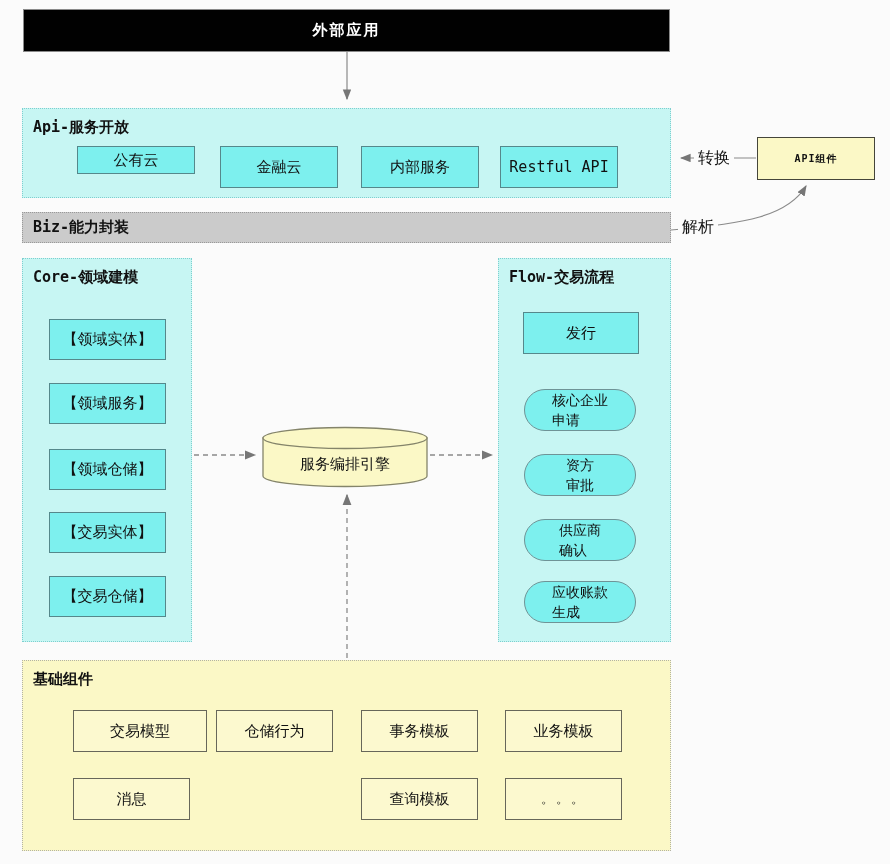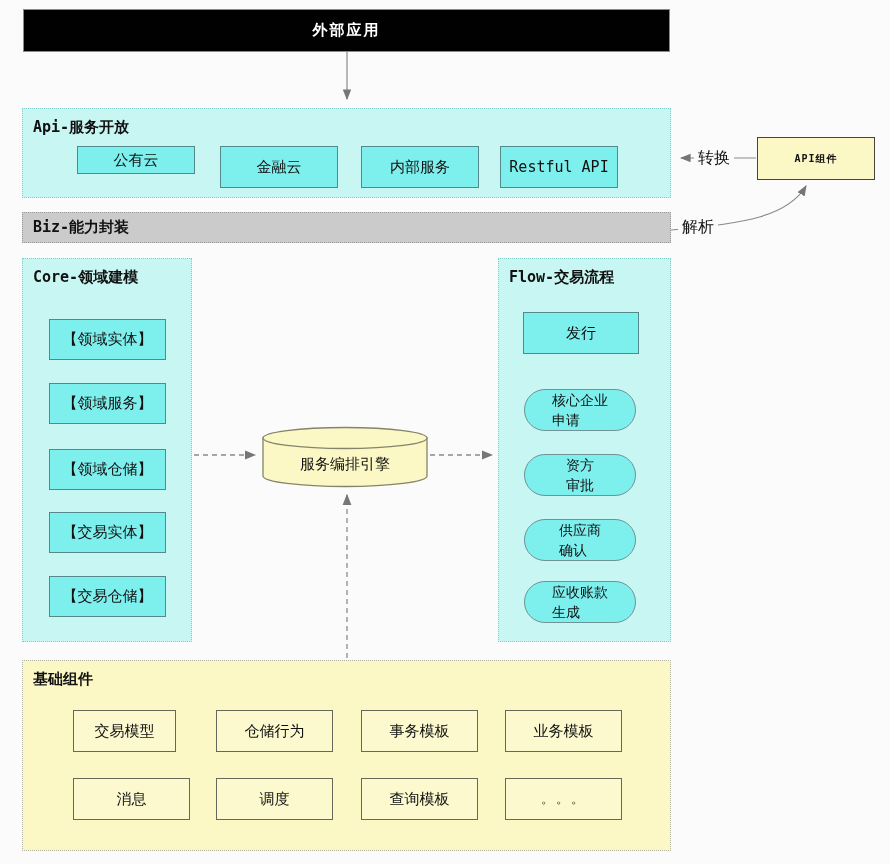--- a/index.html
+++ b/index.html
@@ -105,23 +105,22 @@
     <div class="pill" style="left:25px;top:195px;width:112px;height:42px;">资方
 审批</div>
     <div class="pill" style="left:25px;top:260px;width:112px;height:42px;">供应商
 确认</div>
     <div class="pill" style="left:25px;top:322px;width:112px;height:42px;">应收账款
 生成</div>
   </div>
 
   <div class="section sec-yellow" style="left:22px;top:660px;width:649px;height:191px;">
     <div class="sec-title">基础组件</div>
-    <div class="ybox" style="left:50px;top:49px;width:103px;height:42px;">交易模型</div>
+    <div class="ybox" style="left:50px;top:49px;width:134px;height:42px;">交易模型</div>
     <div class="ybox" style="left:193px;top:49px;width:117px;height:42px;">仓储行为</div>
     <div class="ybox" style="left:338px;top:49px;width:117px;height:42px;">事务模板</div>
     <div class="ybox" style="left:482px;top:49px;width:117px;height:42px;">业务模板</div>
     <div class="ybox" style="left:50px;top:117px;width:117px;height:42px;">消息</div>
-    <div class="ybox" style="left:193px;top:117px;width:117px;height:42px;">调度</div>
     <div class="ybox" style="left:338px;top:117px;width:117px;height:42px;">查询模板</div>
     <div class="ybox" style="left:482px;top:117px;width:117px;height:42px;font-size:13px;letter-spacing:2px;">。。。</div>
   </div>
 
 </div>
 
 </body></html>

